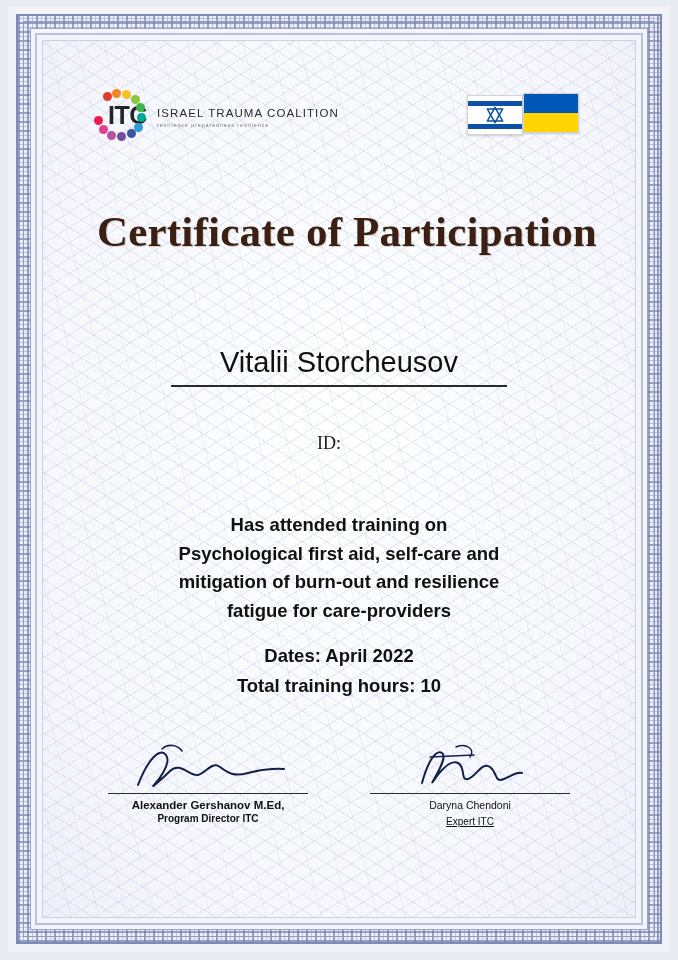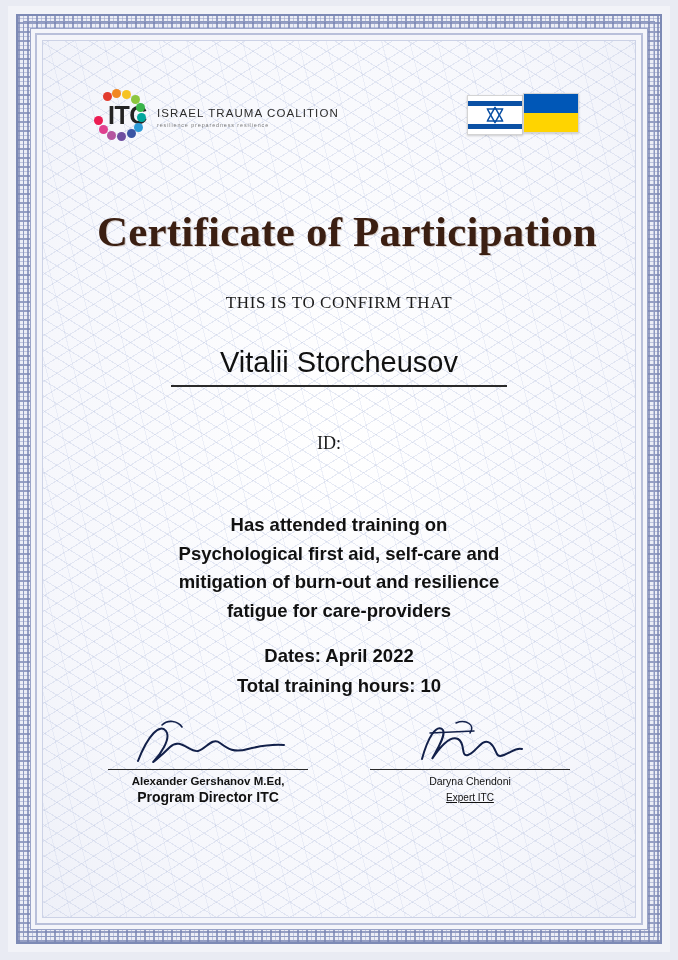--- a/index.html
+++ b/index.html
@@ -250,21 +250,21 @@
     font-family: "Liberation Sans", sans-serif;
     font-weight: bold;
     font-size: 18.5px;
     line-height: 1.6;
     color: #111;
   }
 
   
   .signatures {
     position: absolute;
-    left: 40px; right: 40px; top: 676px;
+    left: 40px; right: 40px; top: 700px;
     height: 130px;
   }
   .sig {
     position: absolute;
     width: 230px;
     text-align: center;
   }
   .sig.left { left: 10px; }
   .sig.right { right: 10px; }
   .sig-mark {
@@ -279,21 +279,21 @@
   .sig-name {
     font-family: "Liberation Sans", sans-serif;
     font-weight: bold;
     font-size: 11.5px;
     color: #111;
     margin-top: 5px;
   }
   .sig-role {
     font-family: "Liberation Sans", sans-serif;
     font-weight: bold;
-    font-size: 14px;
+    font-size: 10px;
     color: #111;
     margin-top: 2px;
   }
   .sig.right .sig-name { font-weight: normal; font-size: 10.5px; }
   .sig.right .sig-role { font-weight: normal; font-size: 10px; margin-top: 5px; text-decoration: underline; }
 </style>
 </head>
 <body>
 
 <div class="page">
@@ -340,21 +340,20 @@
           </div>
         </div>
         <div class="flag flag-ua">
           <div class="blue"></div>
         </div>
       </div>
     </div>
 
     <div class="title">Certificate of Participation</div>
 
-    <div class="confirm">THIS IS TO CONFIRM THAT</div>
 
     <div class="recipient-wrap">
       <div class="recipient">Vitalii Storcheusov</div>
     </div>
 
     <div class="id-row">
       <span class="id-label">ID:</span>
     </div>
 
     <div class="body-text">

